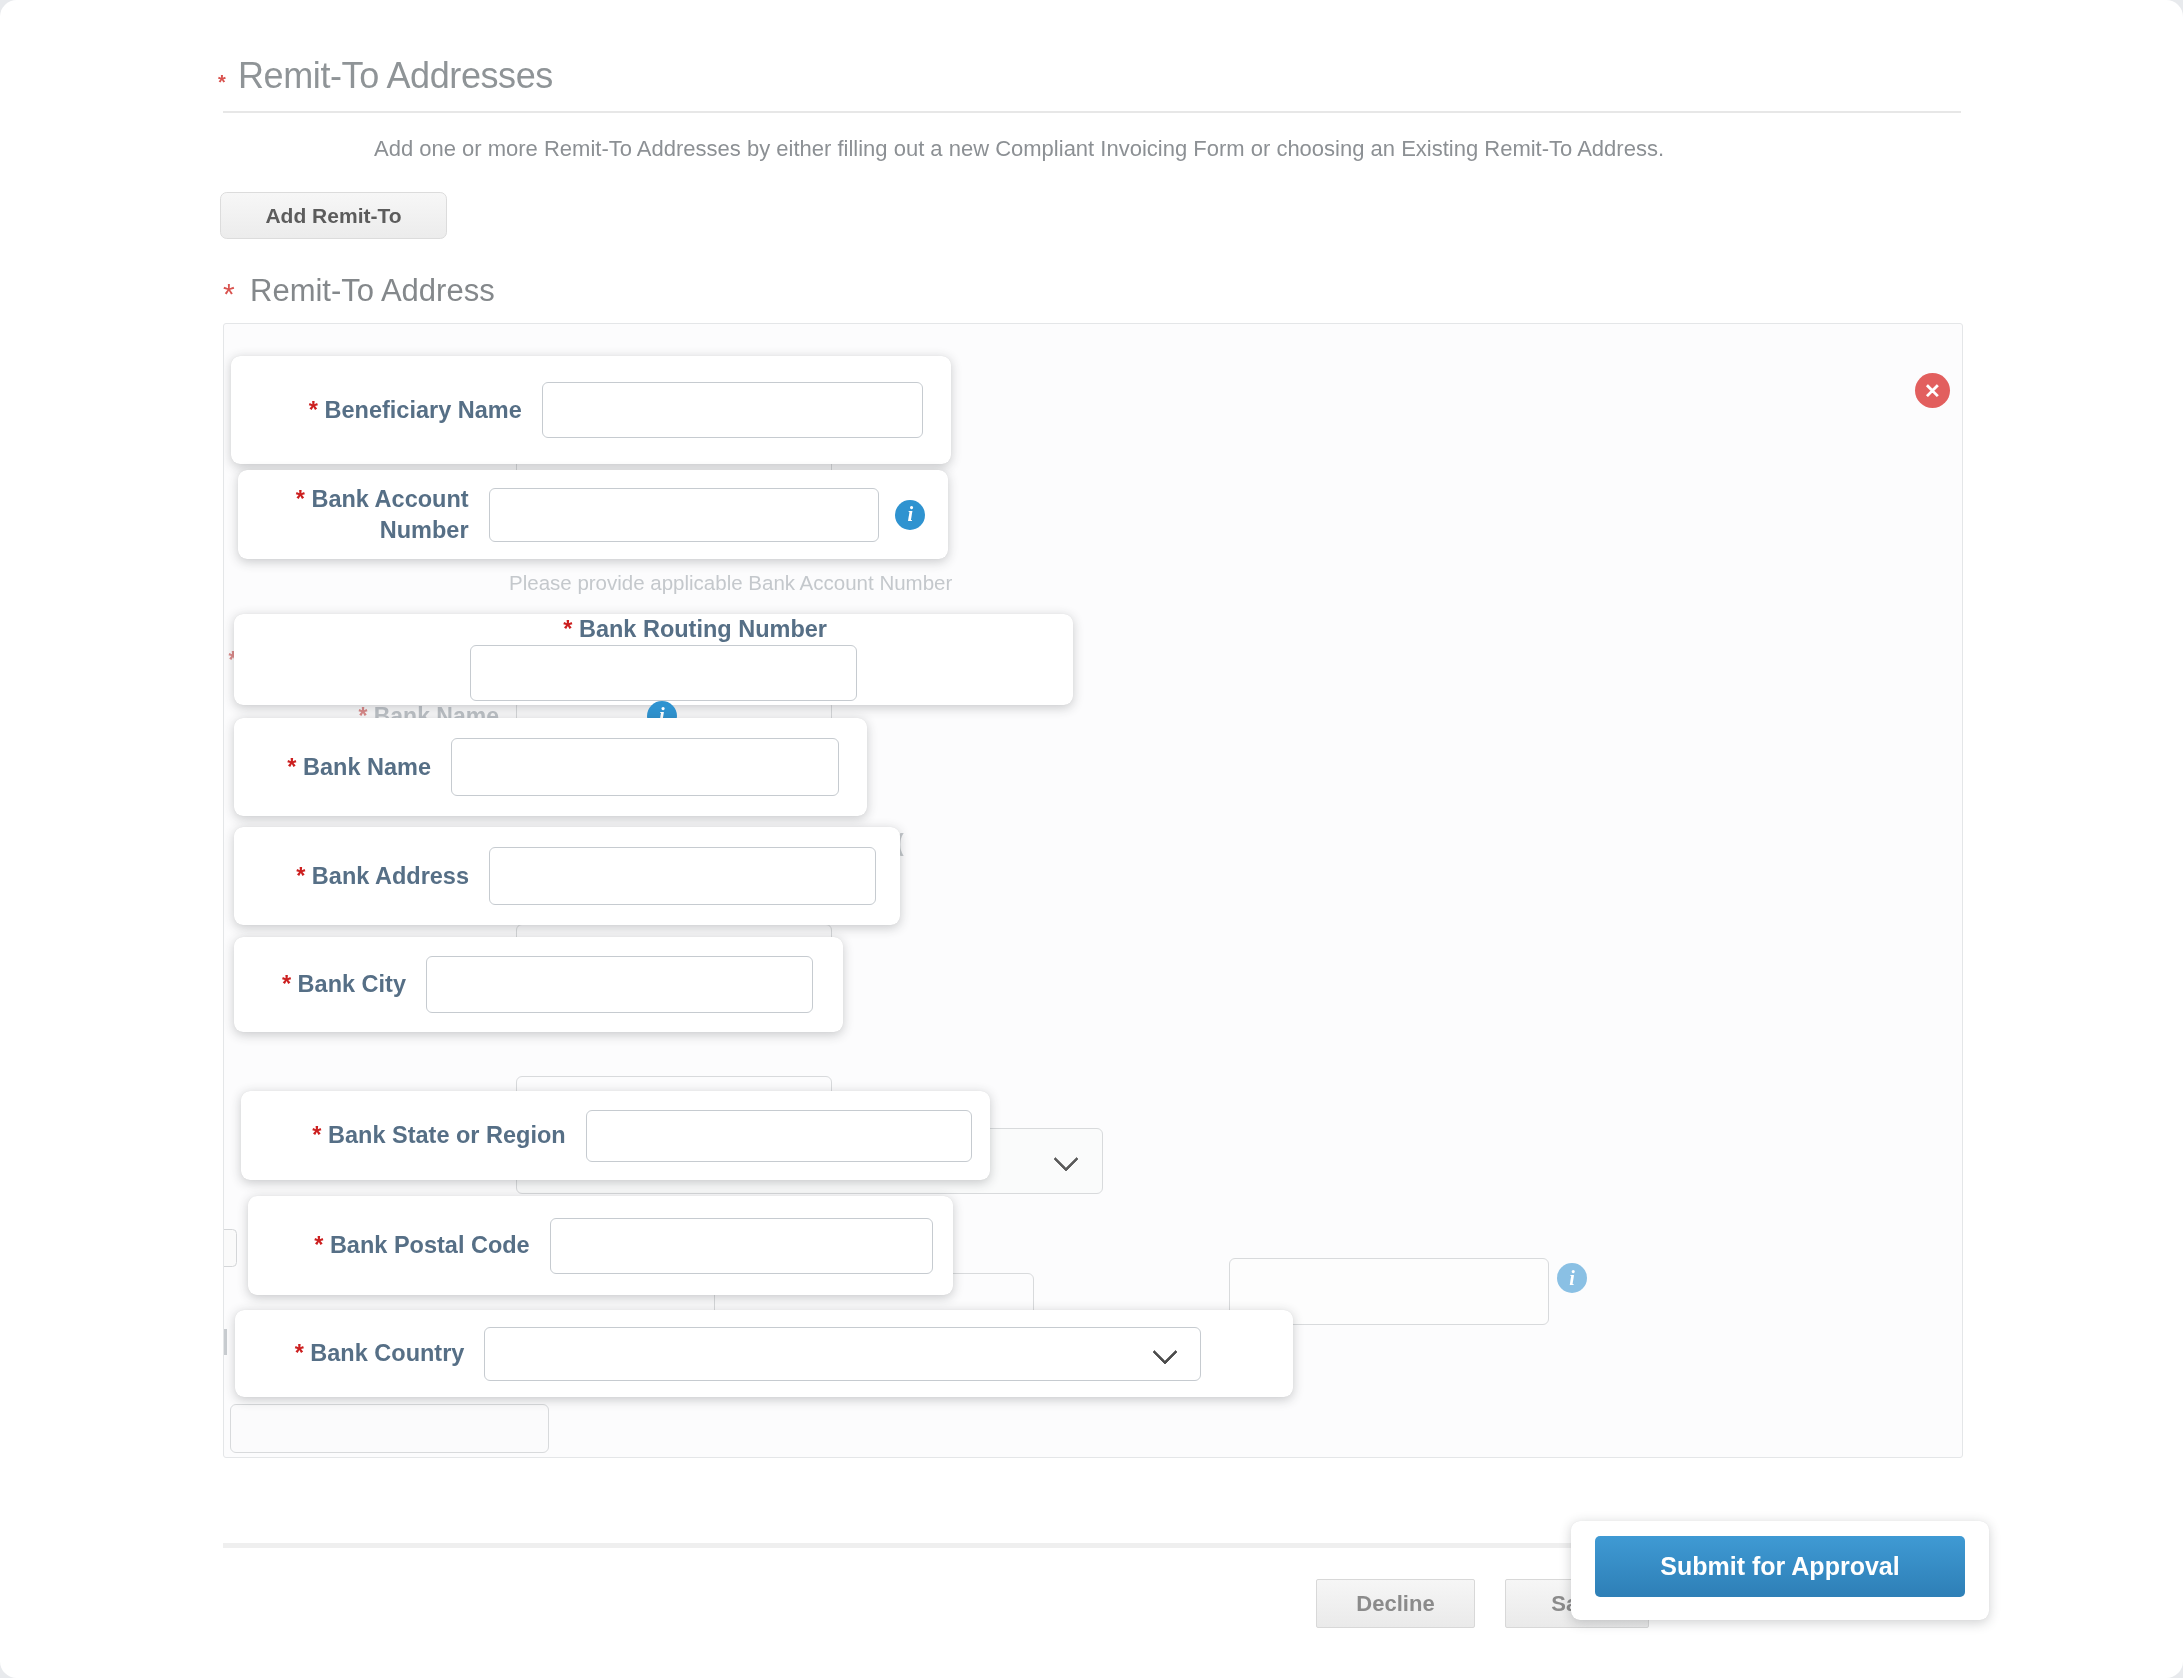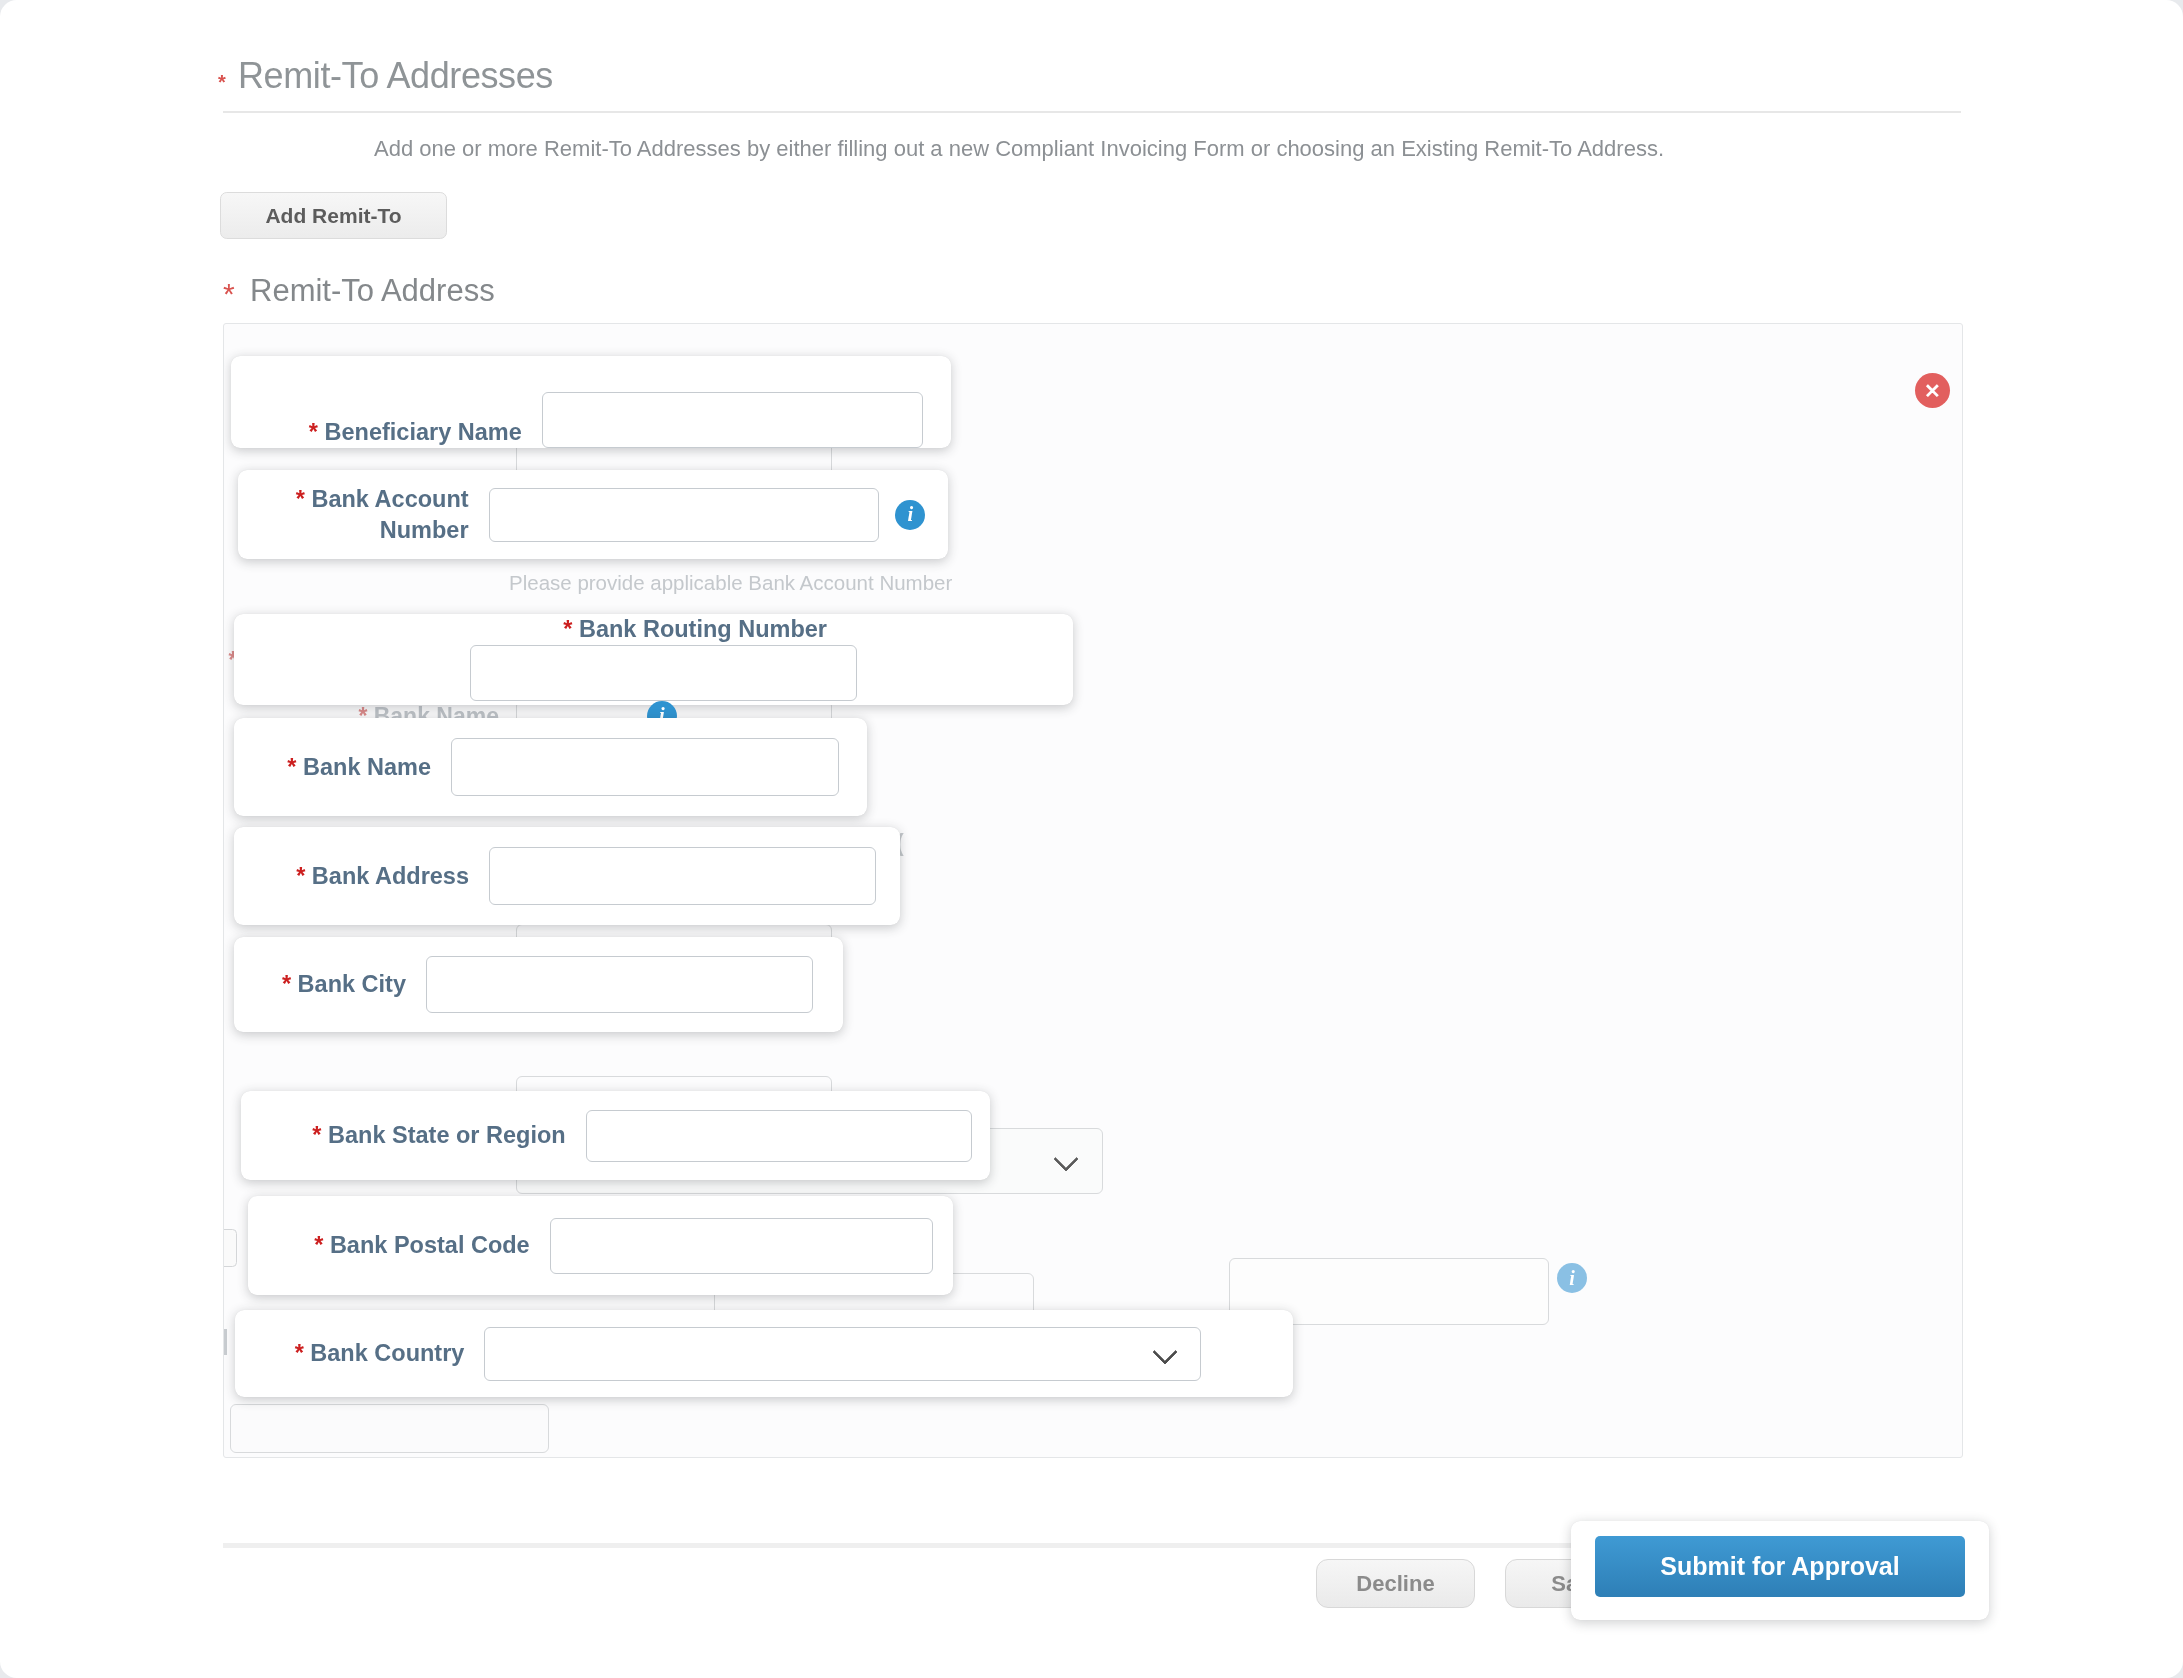--- a/index.html
+++ b/index.html
@@ -81,35 +81,35 @@
     font-family:"Liberation Serif",serif;font-style:italic;font-weight:bold;font-size:20.5px;
     display:flex;align-items:center;justify-content:center;margin-left:16.7px;cursor:pointer;
   }
   .sel{
     flex:none;position:relative;border:1.5px solid #c6cbd0;border-radius:6px;background:#fff;cursor:pointer;
   }
   .chev{display:block;width:15px;height:15px;border-right:3.8px solid #4c4c4c;border-bottom:3.8px solid #4c4c4c;
         transform:rotate(45deg);border-radius:1.5px;}
   .sel .chev{position:absolute;right:26px;top:15px;}
 
-  .c1{left:6.8px;  top:32px;  width:720px; height:92px;align-items:flex-end;} .c1 .lbl{width:268px;margin-left:23px;} .c1 .inp{width:381px;height:56px;margin-left:20px;}
+  .c1{left:6.8px;  top:32px;  width:720px; height:108px;} .c1 .lbl{width:268px;margin-left:23px;} .c1 .inp{width:381px;height:56px;margin-left:20px;}
   .c2{left:13.6px; top:146px; width:710px; height:89px;} .c2 .lbl{width:208px;margin-left:23px;} .c2 .inp{width:390px;height:54px;margin-left:20px;}
   .c3{left:10px; top:290px; width:839px;height:91px;flex-direction:column;} .c3 .lbl{width:324px;margin-left:23px;} .c3 .inp{width:387px;height:56px;margin-left:20px;}
   .c4{left:10px; top:394px; width:633px; height:98px;} .c4 .lbl{width:174px;margin-left:23px;} .c4 .inp{width:388px;height:58px;margin-left:20px;}
   .c5{left:10px; top:503px; width:666px; height:98px;} .c5 .lbl{width:212px;margin-left:23px;} .c5 .inp{width:387px;height:58px;margin-left:20px;}
   .c6{left:10px; top:613px; width:609px; height:95px;} .c6 .lbl{width:149px;margin-left:23px;} .c6 .inp{width:387px;height:57px;margin-left:20px;}
   .c7{left:16.7px; top:767px;width:749px; height:89px;} .c7 .lbl{width:302px;margin-left:23px;} .c7 .inp{width:386px;height:52px;margin-left:20px;}
   .c8{left:16.7px; top:872px;width:705px; height:99px;margin-left:7px;} .c8 .lbl{width:259px;margin-left:23px;} .c8 .inp{width:383px;height:56px;margin-left:20px;}
   .c9{left:11.4px; top:986px;width:1058px;height:87px;} .c9 .lbl{width:206px;margin-left:23px;} .c9 .sel{width:715px;height:52px;margin-left:20px;}
 
   
   .footer-rule{position:absolute;left:223px;top:1543px;width:1738px;height:4.5px;background:#efefef;}
   .btn-gray{
-    position:absolute;background:linear-gradient(#f6f6f6,#eaeaea);border:0.8px solid #d8d8d8;border-radius:12px;
-    font-size:22px;font-weight:bold;color:#8b8b8b;cursor:pointer;font-family:"Liberation Sans",sans-serif;
+    position:absolute;background:linear-gradient(#f6f6f6,#eaeaea);border:0.8px solid #d8d8d8;border-radius:2px;
+    font-size:22px;font-weight:bold;color:#8b8b8b;cursor:pointer;font-family:"Liberation Sans",sans-serif;margin-top:20px;
   }
   .decline-btn{left:1316px;top:1559px;width:159px;height:49px;}
   .save-btn{left:1505px;top:1559px;width:144px;height:49px;z-index:1;}
   .submit-card{
     position:absolute;left:1571px;top:1521px;width:418px;height:99px;background:#fff;border-radius:9px;
     box-shadow:0 2.3px 12px rgba(40,45,50,.22), 0 0 0.8px rgba(0,0,0,.10);z-index:5;
   }
   .submit-btn{
     position:absolute;left:24px;top:15px;width:370px;height:61px;border:none;border-radius:5px;
     background:linear-gradient(#3f9ad4,#2e7fb6);color:#fff;font-size:25px;font-weight:bold;cursor:pointer;

